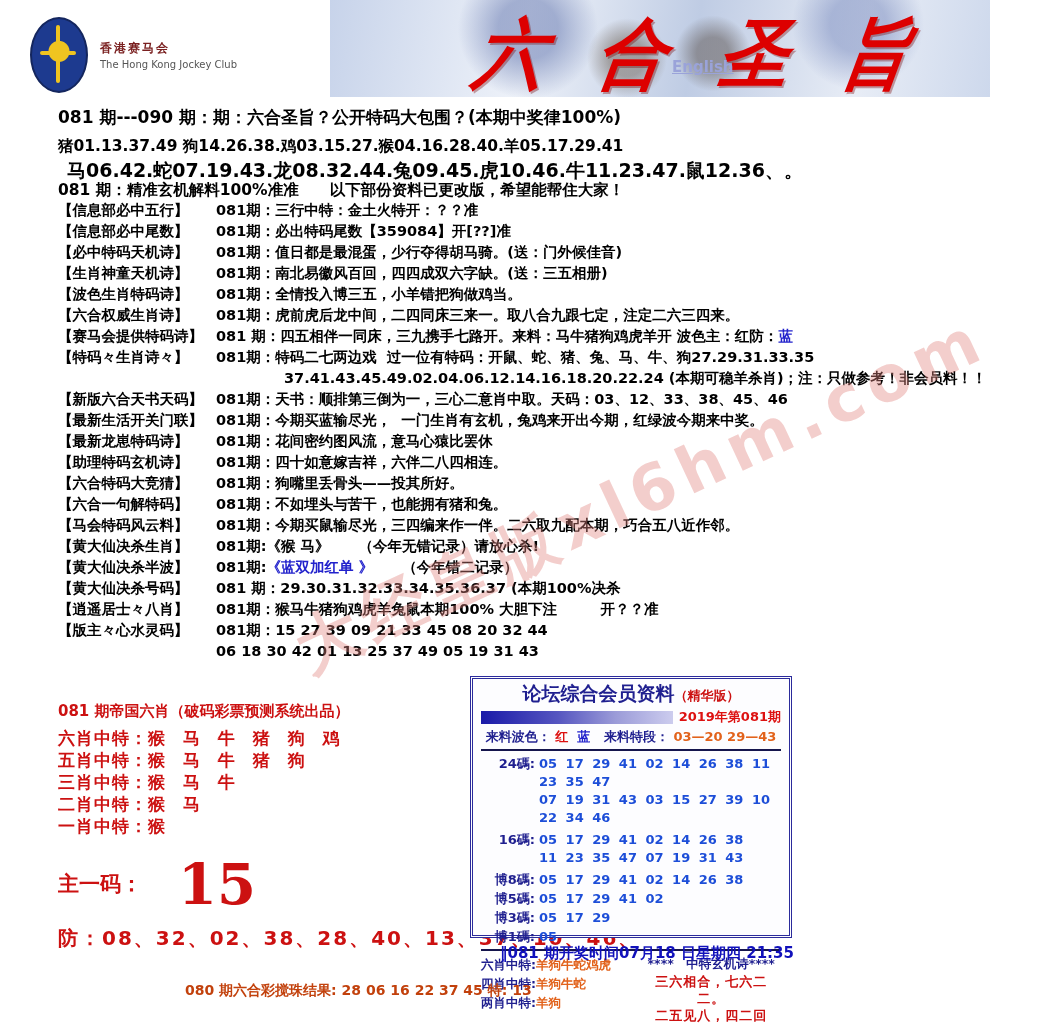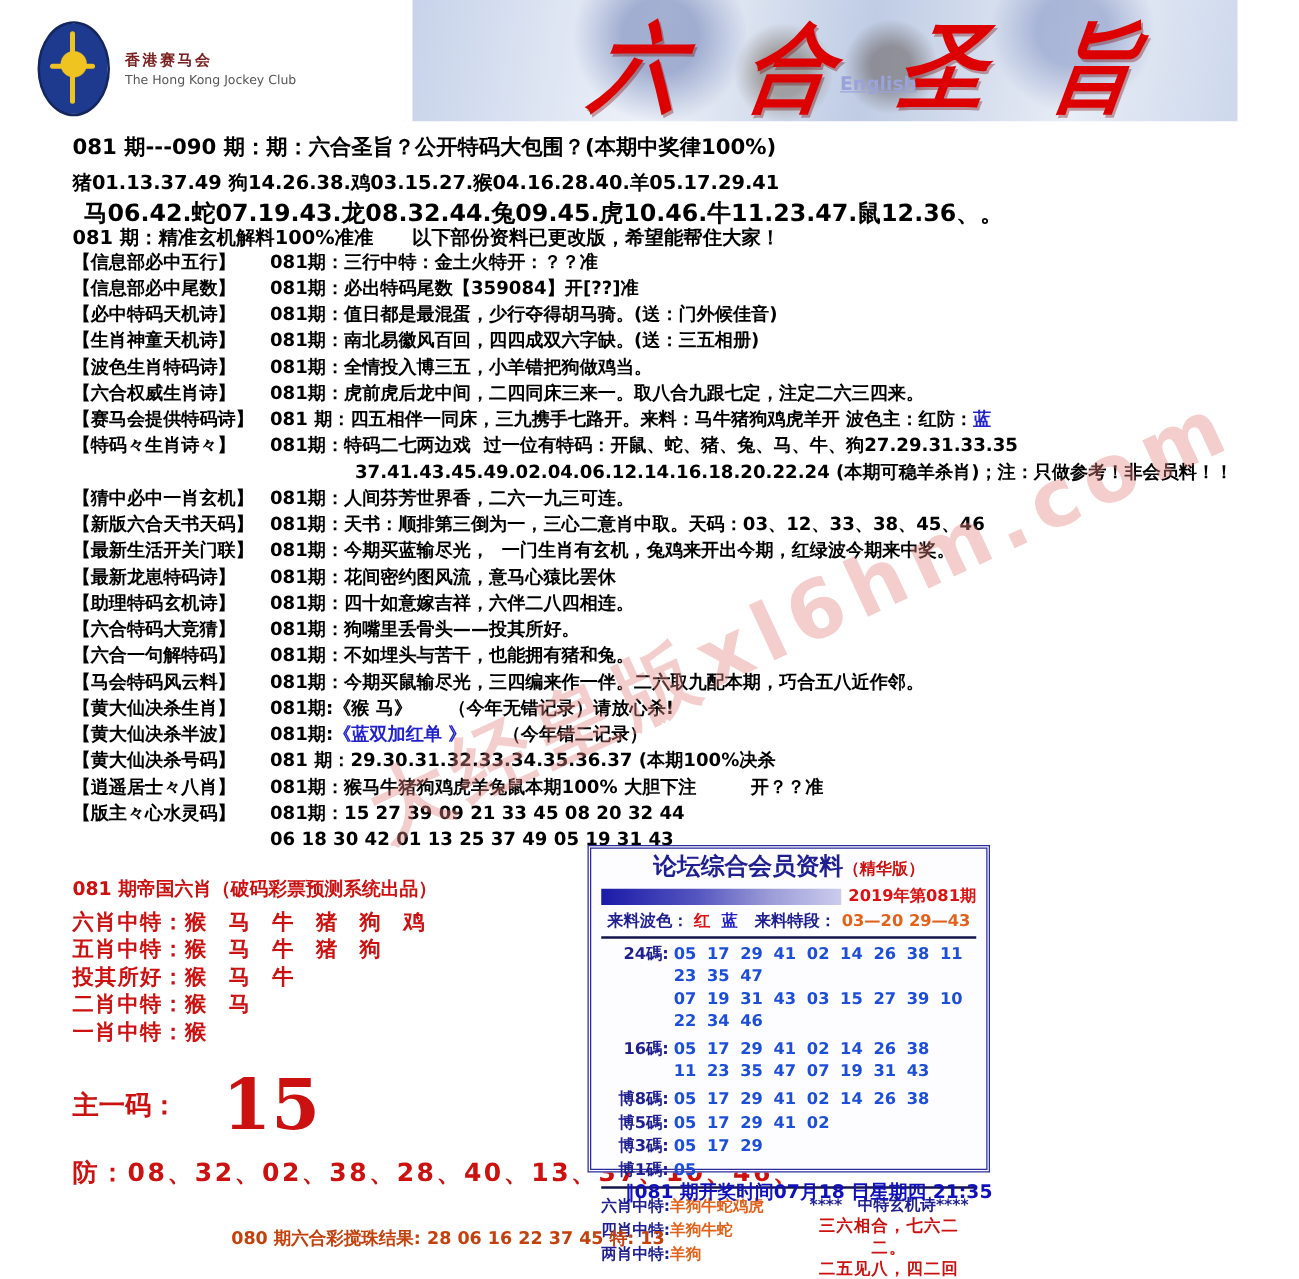--- a/index.html
+++ b/index.html
@@ -149,26 +149,20 @@
       </div>
       <div class="tip-block">
         <div class="tip-row">
           <span class="tip-label">【特码々生肖诗々】</span>
           <span class="tip-text">081期：特码二七两边戏  过一位有特码：开鼠、蛇、猪、兔、马、牛、狗27.29.31.33.35</span>
         </div>
         <div class="tip-line2">37.41.43.45.49.02.04.06.12.14.16.18.20.22.24 (本期可稳羊杀肖)；注：只做参考！非会员料！！</div>
       </div>
       <div class="tip-block">
         <div class="tip-row">
-          <span class="tip-label">【猜中必中一肖玄机】</span>
-          <span class="tip-text">081期：人间芬芳世界香，二六一九三可连。</span>
-        </div>
-      </div>
-      <div class="tip-block">
-        <div class="tip-row">
           <span class="tip-label">【新版六合天书天码】</span>
           <span class="tip-text">081期：天书：顺排第三倒为一，三心二意肖中取。天码：03、12、33、38、45、46</span>
         </div>
       </div>
       <div class="tip-block">
         <div class="tip-row">
           <span class="tip-label">【最新生活开关门联】</span>
           <span class="tip-text">081期：今期买蓝输尽光，  一门生肖有玄机，兔鸡来开出今期，红绿波今期来中奖。</span>
         </div>
       </div>
@@ -235,21 +229,21 @@
         </div>
         <div class="tip-line2">06 18 30 42 01 13 25 37 49 05 19 31 43</div>
       </div>
     </div>
 
   <div class="empire">
     <div class="empire-title">081 期帝国六肖（破码彩票预测系统出品）</div>
     <div id="empire-rows">
         <div class="empire-row"><span class="erl">六肖中特：</span><span class="erv">猴 马 牛 猪 狗 鸡</span></div>
         <div class="empire-row"><span class="erl">五肖中特：</span><span class="erv">猴 马 牛 猪 狗</span></div>
-        <div class="empire-row"><span class="erl">投其所好：</span><span class="erv">猴 马 牛</span></div>
+        <div class="empire-row"><span class="erl">三肖中特：</span><span class="erv">猴 马 牛</span></div>
         <div class="empire-row"><span class="erl">二肖中特：</span><span class="erv">猴 马</span></div>
         <div class="empire-row"><span class="erl">一肖中特：</span><span class="erv">猴</span></div>
       </div>
     <div class="main-code-row">
       <span class="main-code-label">主一码：</span>
       <span class="main-code-value">15</span>
     </div>
     <div class="guard-line">防：08、32、02、38、28、40、13、37、10、46、</div>
   </div>
 

